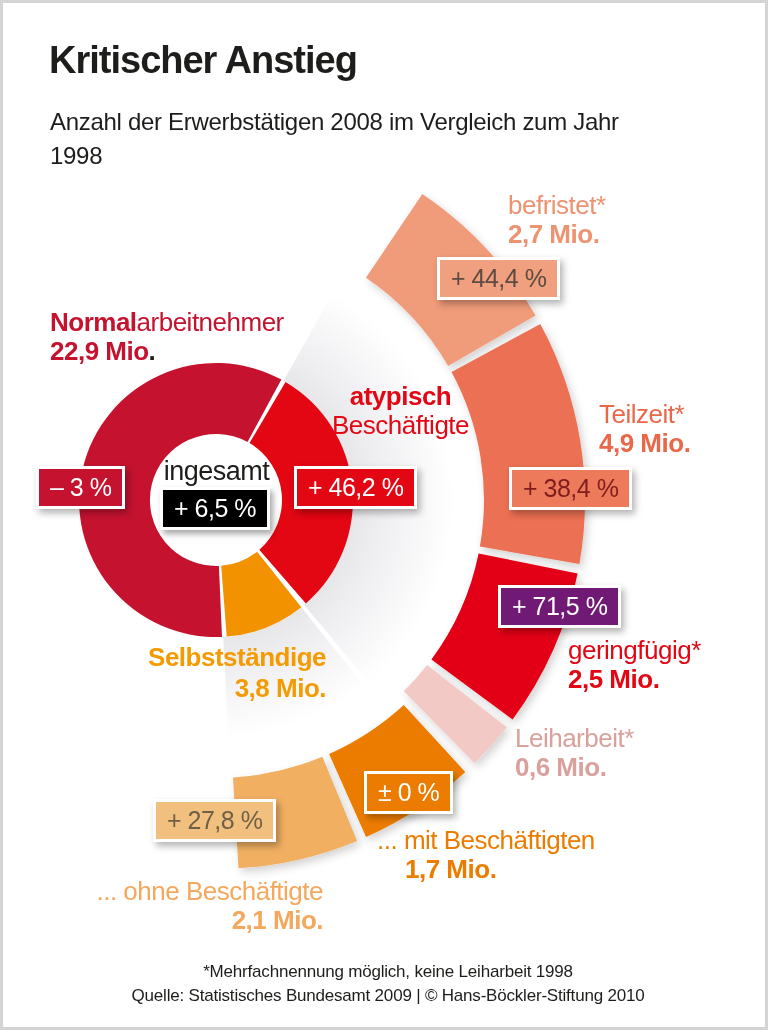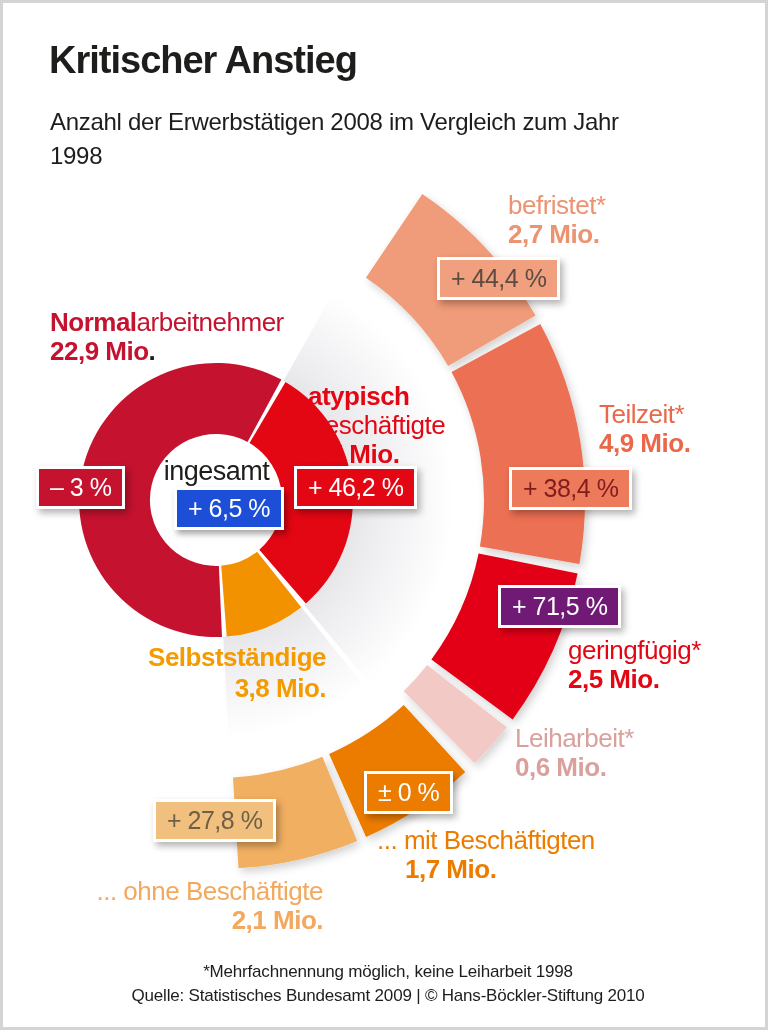--- a/index.html
+++ b/index.html
@@ -10,36 +10,36 @@
   }
   #chart-svg{position:absolute;left:0;top:0;}
   .abs{position:absolute;white-space:nowrap;}
   .title{left:46px;top:36px;font-size:38px;font-weight:bold;letter-spacing:-1px;color:#1d1d1b;}
   .subtitle{left:47px;top:102px;font-size:24px;line-height:34px;letter-spacing:-0.3px;color:#1d1d1b;white-space:normal;width:600px;}
   .lbl{font-size:26px;line-height:29px;letter-spacing:-0.5px;}
   .lbl b{font-weight:bold;}
   .lbl .val{font-weight:bold;}
   .lbl-normal{left:47px;top:305px;color:#c4122f;}
   .lbl-normal .dot{color:#1d1d1b;}
-  .lbl-atypisch{left:305px;top:379px;width:185px;text-align:left;color:#e30613;}
+  .lbl-atypisch{left:305px;top:379px;width:185px;text-align:center;color:#e30613;}
   .lbl-befristet{left:505px;top:188px;color:#ec9372;}
   .lbl-teilzeit{left:596px;top:397px;color:#e9684a;}
   .lbl-geringfuegig{left:565px;top:633px;color:#e30613;}
   .lbl-leiharbeit{left:512px;top:721px;color:#d9a09c;}
   .lbl-selbst{left:100px;top:639px;width:223px;text-align:right;color:#f39b00;font-weight:bold;line-height:31px;}
   .lbl-mit{left:374px;top:823px;color:#ec7c00;}
   .lbl-mit .val{display:block;padding-left:28px;}
   .lbl-ohne{left:80px;top:874px;width:240px;text-align:right;color:#f3a85d;}
   .badge{
     position:absolute;font-size:25px;font-weight:normal;letter-spacing:-0.5px;
     padding:4px 11px;border:3px solid #ffffff;box-shadow:3px 4px 7px rgba(0,0,0,.30);
     white-space:nowrap;line-height:29px;
   }
   .badge-normal{left:33px;top:463px;background:#c4122f;color:#fff;}
-  .badge-center{left:171px;top:484px;background:#1d4ed8;color:#fff;box-shadow:3px 4px 6px rgba(0,0,0,.35);}
+  .badge-center{left:157px;top:484px;background:#000000;color:#fff;box-shadow:3px 4px 6px rgba(0,0,0,.35);}
   .badge-atypisch{left:291px;top:463px;background:#e30613;color:#fff;}
   .badge-befristet{left:434px;top:254px;background:#f0a07f;color:#5d4a41;}
   .badge-teilzeit{left:506px;top:464px;background:#ee7a5c;color:#7f1d1d;}
   .badge-geringfuegig{left:495px;top:582px;background:#701a75;color:#fff;}
   .badge-mit{left:361px;top:768px;background:#ec7c00;color:#fff;}
   .badge-ohne{left:150px;top:796px;background:#f2c07e;color:#6e6046;}
   .center-label{left:136px;top:453px;width:155px;text-align:center;font-size:27px;color:#1d1d1b;letter-spacing:-0.5px;}
   .footer{left:45px;top:957px;font-size:17px;line-height:24px;color:#1d1d1b;white-space:normal;width:680px;letter-spacing:-0.2px;text-align:center;}
 </style>
 </head>
@@ -85,21 +85,20 @@
   <div class="abs subtitle">Anzahl der Erwerbstätigen 2008 im Vergleich zum Jahr 1998</div>
 
   <div class="abs lbl lbl-normal">
     <div><b>Normal</b><span>arbeitnehmer</span></div>
     <div><span class="val">22,9 Mio</span><b class="dot">.</b></div>
   </div>
 
   <div class="abs lbl lbl-atypisch">
     <div><b>atypisch</b></div>
     <div>Beschäftigte</div>
-    <div class="val">7,7 Mio.</div>
   </div>
 
   <div class="abs lbl lbl-befristet">
     <div>befristet*</div>
     <div class="val">2,7 Mio.</div>
   </div>
 
   <div class="abs lbl lbl-teilzeit">
     <div>Teilzeit*</div>
     <div class="val">4,9 Mio.</div>

